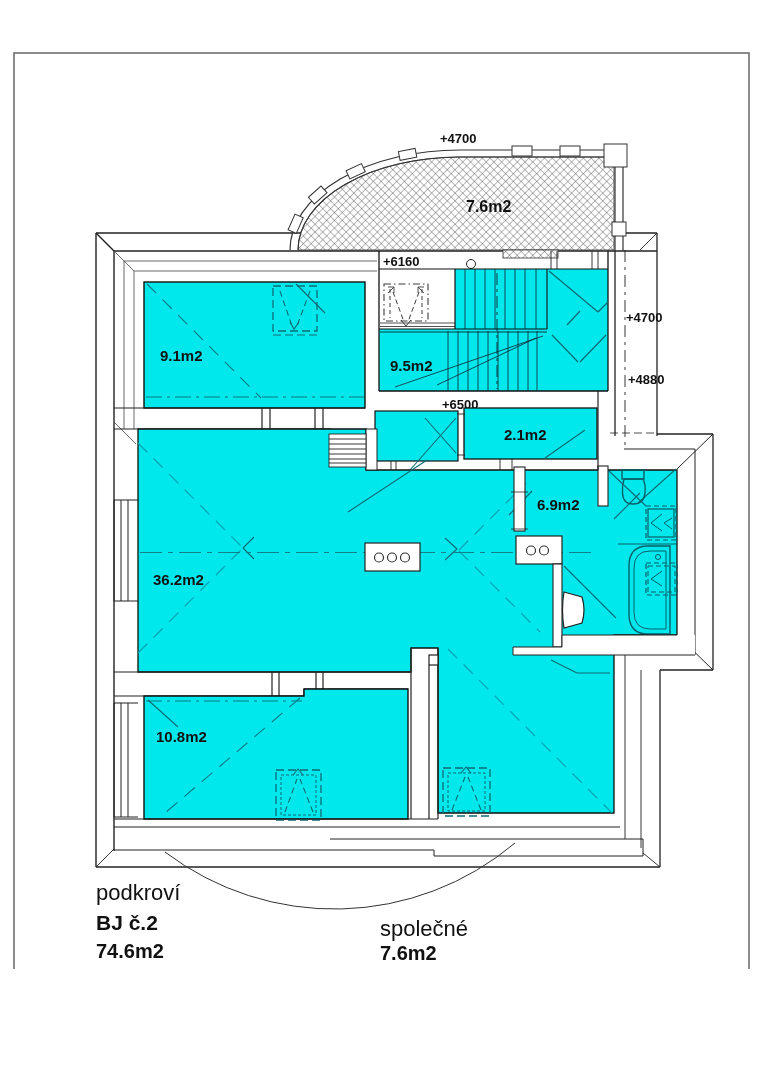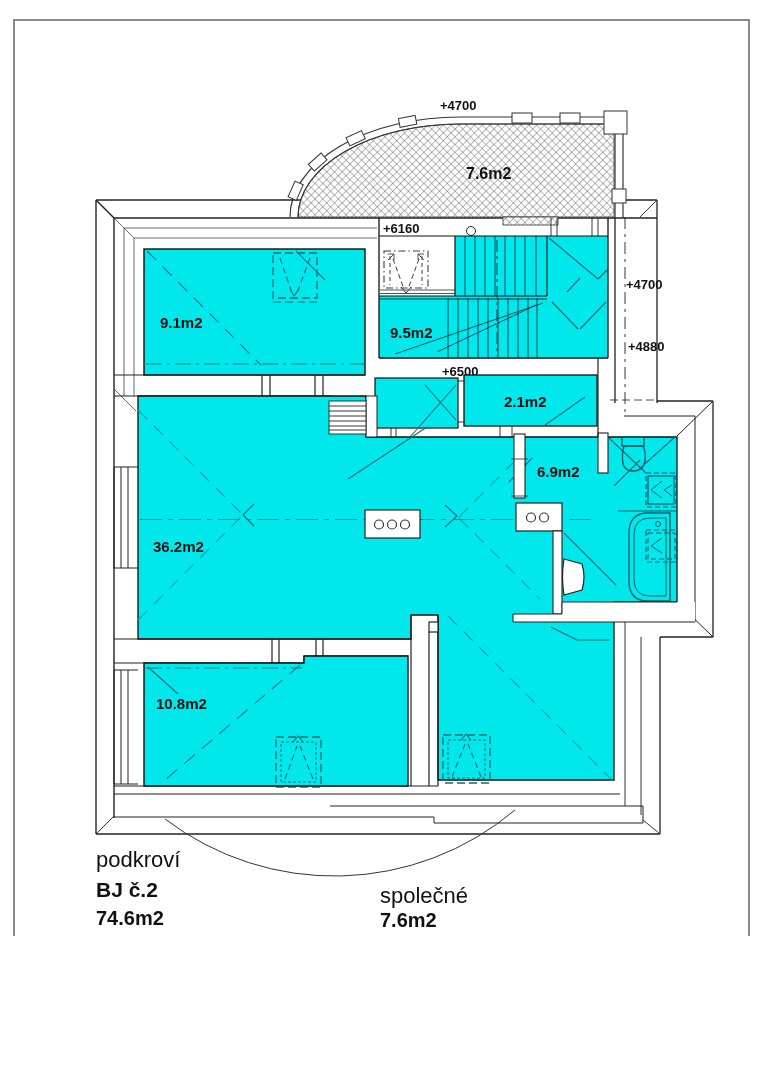--- a/index.html
+++ b/index.html
@@ -1,16 +1,16 @@
 <!DOCTYPE html>
 <html><head>
 <meta charset="utf-8">
 <style>
 html,body{margin:0;padding:0;background:#ffffff;}
-#page{width:764px;height:936px;position:relative;background:#ffffff;font-family:"Liberation Sans",sans-serif;}
+#page{width:764px;height:936px;position:relative;background:#ffffff;font-family:"Liberation Sans",sans-serif;margin-top:33px;}
 svg{position:absolute;top:0;left:0;}
 text{font-family:"Liberation Sans",sans-serif;fill:#111;}
 .lbl{font-size:15px;font-weight:bold;}
 .elev{font-size:13px;font-weight:bold;}
 </style>
 </head>
 <body>
 <div id="page">
 <svg width="764" height="1080" viewBox="0 0 764 1080">
 <defs>

